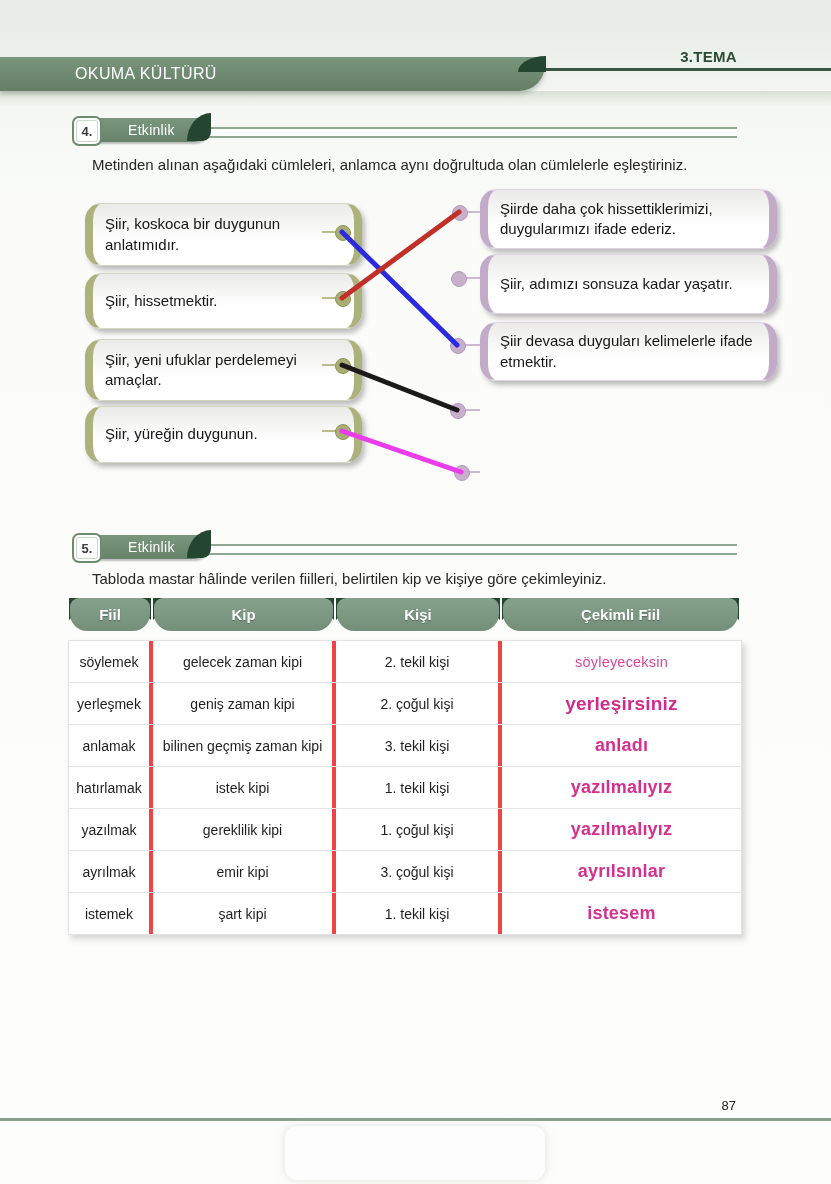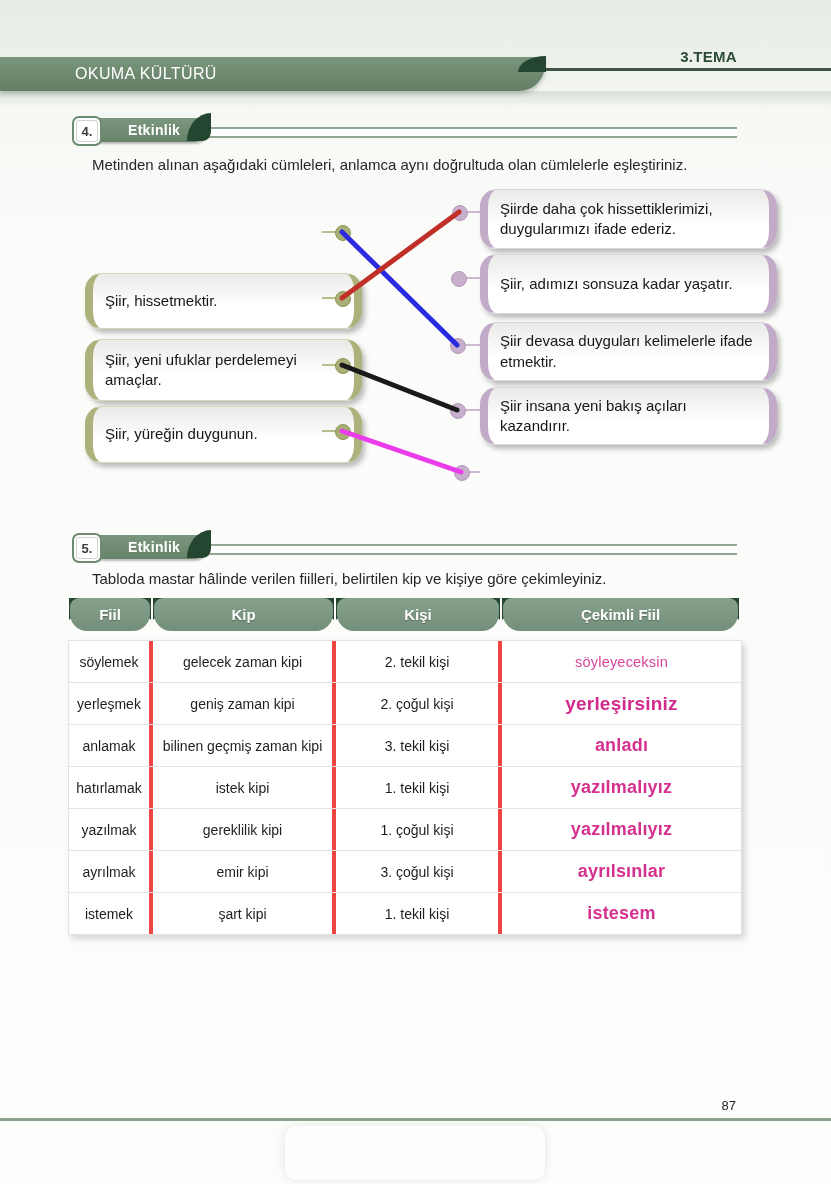--- a/index.html
+++ b/index.html
@@ -22,21 +22,21 @@
   .theme-label{top:48px;right:94px;color:#2c4b35;font-weight:700;font-size:15px;letter-spacing:.3px;}
 
   
   .act-badge{width:26px;height:26px;background:#fff;border:2px solid #6d8b70;border-radius:7px;
              box-shadow:inset 0 0 0 2px #fff,inset 0 0 0 3px #cfd8cf;
              display:flex;align-items:center;justify-content:center;
              font-weight:700;font-size:13px;color:#3b3b3b;z-index:4;}
   .act-banner{height:24px;background:linear-gradient(180deg,#7b967e,#66836a);
               border-radius:5px 8px 14px 5px;z-index:3;
               display:flex;align-items:center;box-shadow:1px 2px 2px rgba(0,0,0,.25);}
-  .act-banner .lbl{color:#fff;font-weight:700;font-size:14px;margin-left:48px;letter-spacing:.3px;}
+  .act-banner .lbl{color:#fff;font-weight:400;font-size:14px;margin-left:48px;letter-spacing:.3px;}
   .act-hump{position:absolute;right:-3px;top:-5px;width:24px;height:28px;background:#24452f;
             border-radius:100% 0 35% 0 / 100% 0 35% 0;}
   .act-rules{height:7px;border-top:2px solid #90a794;border-bottom:2px solid #90a794;background:#fff;z-index:2;}
 
   .instruction{font-size:15px;color:#262626;z-index:2;}
 
   
   .mbox{display:flex;align-items:center;padding:4px 12px;font-size:15px;color:#161616;line-height:1.35;
         background:linear-gradient(180deg,#eaeae8 0%,#ffffff 60%);
         border-radius:17px;z-index:2;box-shadow:3px 4px 5px rgba(110,110,110,.45);}
@@ -96,41 +96,41 @@
     <span>4.</span>
   </div>
   <div class="abs act-banner" style="left:80px;top:118px;width:128px;">
     <span class="lbl">Etkinlik</span>
     <span class="act-hump"></span>
   </div>
   <div class="abs act-rules" style="left:208px;top:127px;width:529px;"></div>
 
   <div class="abs instruction" style="left:92px;top:156px;width:650px;">Metinden alınan aşağıdaki cümleleri, anlamca aynı doğrultuda olan cümlelerle eşleştiriniz.</div>
 
+  <div class="abs mbox left" style="top:203px;height:53px;">
+    <span>Şiir, koskoca bir duygunun anlatımıdır.</span>
+    </div>
   <div class="abs mbox left" style="top:273px;height:46px;">
     <span>Şiir, hissetmektir.</span>
     </div>
   <div class="abs mbox left" style="top:339px;height:52px;">
     <span>Şiir, yeni ufuklar perdelemeyi amaçlar.</span>
     </div>
   <div class="abs mbox left" style="top:406px;height:47px;">
     <span>Şiir, yüreğin duygunun.</span>
     </div>
 
   <div class="abs mbox right" style="top:189px;height:50px;">
     <span>Şiirde daha çok hissettiklerimizi, duygularımızı ifade ederiz.</span>
     </div>
   <div class="abs mbox right" style="top:254px;height:50px;">
     <span>Şiir, adımızı sonsuza kadar yaşatır.</span>
     </div>
   <div class="abs mbox right" style="top:322px;height:49px;">
     <span>Şiir devasa duyguları kelimelerle ifade etmektir.</span>
-    </div>
-  <div class="abs mbox right" style="top:387px;height:48px;">
-    <span>Şiir insana yeni bakış açıları kazandırır.</span>
     </div>
 
   <div class="stubL" style="left:322px;top:231px;width:16px;"></div>
   <div class="stubL" style="left:322px;top:297px;width:16px;"></div>
   <div class="stubL" style="left:322px;top:364px;width:16px;"></div>
   <div class="stubL" style="left:322px;top:430px;width:16px;"></div>
   <div class="dotL" style="left:335px;top:225px;"></div>
   <div class="dotL" style="left:335px;top:291px;"></div>
   <div class="dotL" style="left:335px;top:358px;"></div>
   <div class="dotL" style="left:335px;top:424px;"></div>

